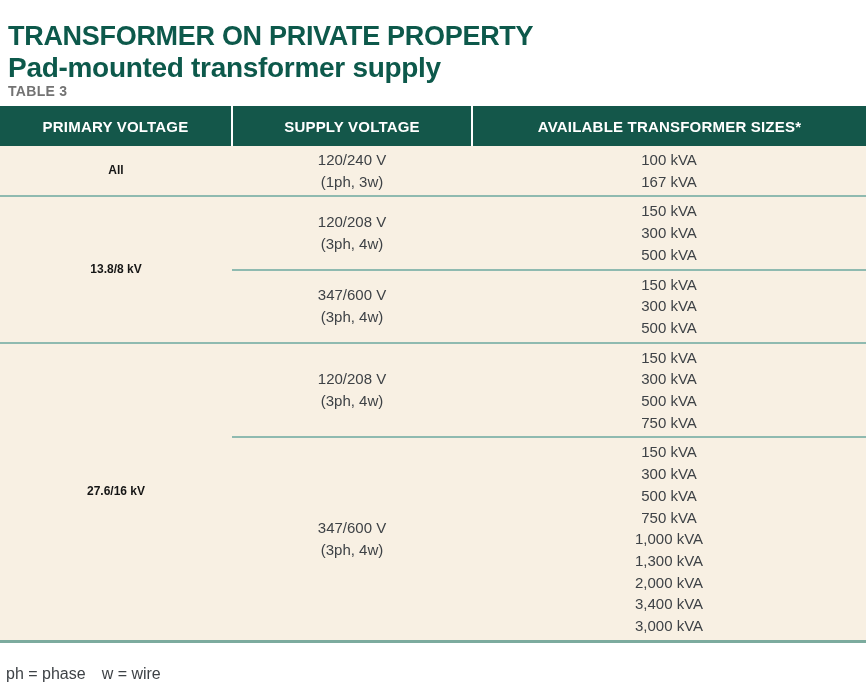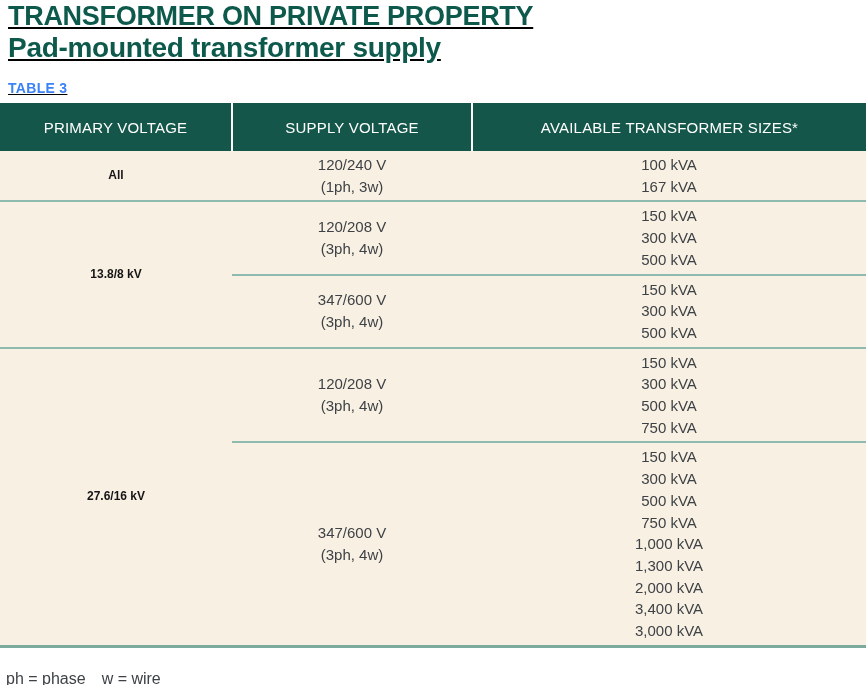--- a/index.html
+++ b/index.html
@@ -4,44 +4,44 @@
 <style>
   * { box-sizing: border-box; }
   html, body { margin: 0; padding: 0; background: #ffffff; }
   .page {
     width: 866px; height: 685px;
     position: relative;
     background: #ffffff;
     font-family: "Liberation Sans", sans-serif;
     overflow: hidden;
   }
-  .titles { padding: 0 0 0 8px; text-decoration: underline; }
+  .titles { padding: 20px 0 0 8px; }
   .title-main {
     font-size: 27px; font-weight: bold; color: #0d594b;
     letter-spacing: -0.3px; margin: 0; line-height: 33px;
   }
   .title-sub {
     font-size: 28px; font-weight: bold; color: #0d594b;
     letter-spacing: -0.3px; margin: 0; line-height: 30px;
   }
   .table-label {
-    font-size: 14px; font-weight: bold; color: #3b82f6;
-    letter-spacing: 0.3px; margin-top: 17px;
+    font-size: 14px; font-weight: bold; color: #737373;
+    letter-spacing: 0.3px; 
   }
   table.main {
     border-collapse: collapse; table-layout: fixed;
     width: 866px; margin-top: 7px;
   }
   col.c1 { width: 232px; }
   col.c2 { width: 240px; }
   col.c3 { width: 394px; }
   thead th {
     background: #14574a; color: #ffffff;
-    font-size: 15px; font-weight: normal; letter-spacing: 0.2px;
-    height: 48px; text-align: center; vertical-align: middle;
+    font-size: 15px; font-weight: bold; letter-spacing: 0.2px;
+    height: 40px; text-align: center; vertical-align: middle;
     border-left: 2px solid #ffffff; padding: 0;
   }
   thead th:first-child { border-left: none; }
   tbody td {
     background: #f8f0e3; color: #3e4246;
     font-size: 15px; line-height: 21.7px;
     text-align: center; vertical-align: middle;
     padding: 3px 2px;
   }
   td.primary { font-weight: bold; color: #151515; font-size: 12px; }

